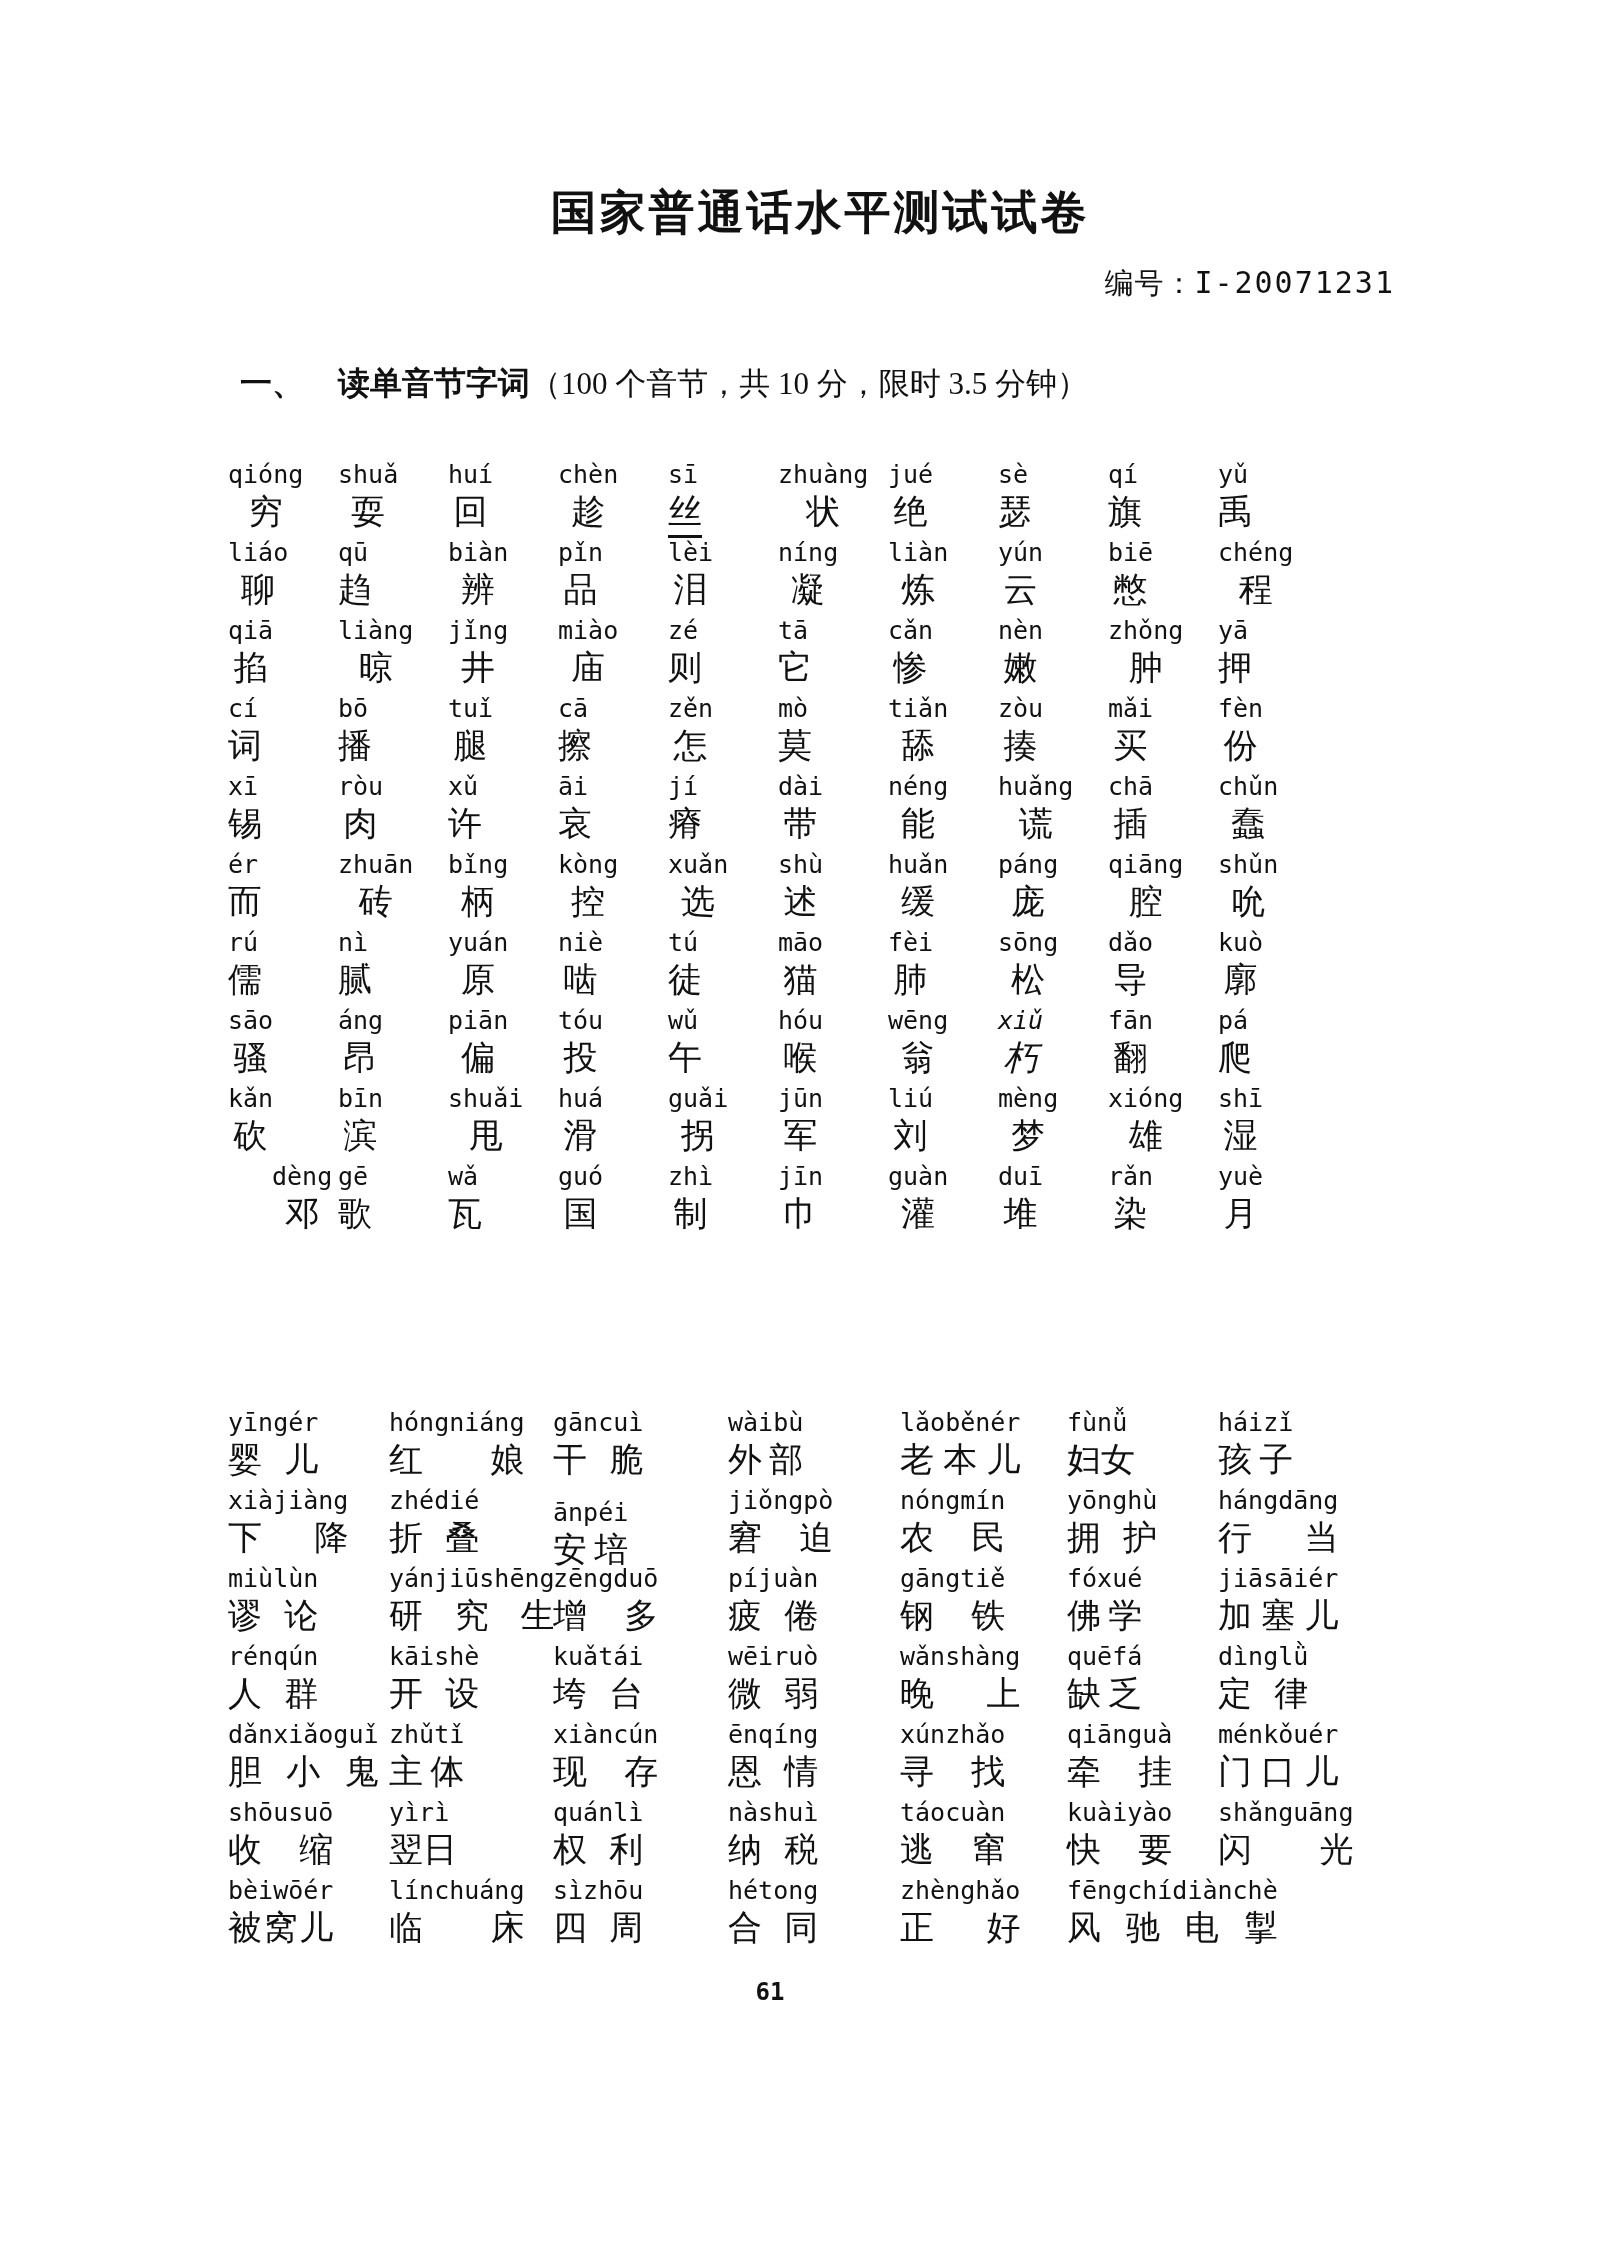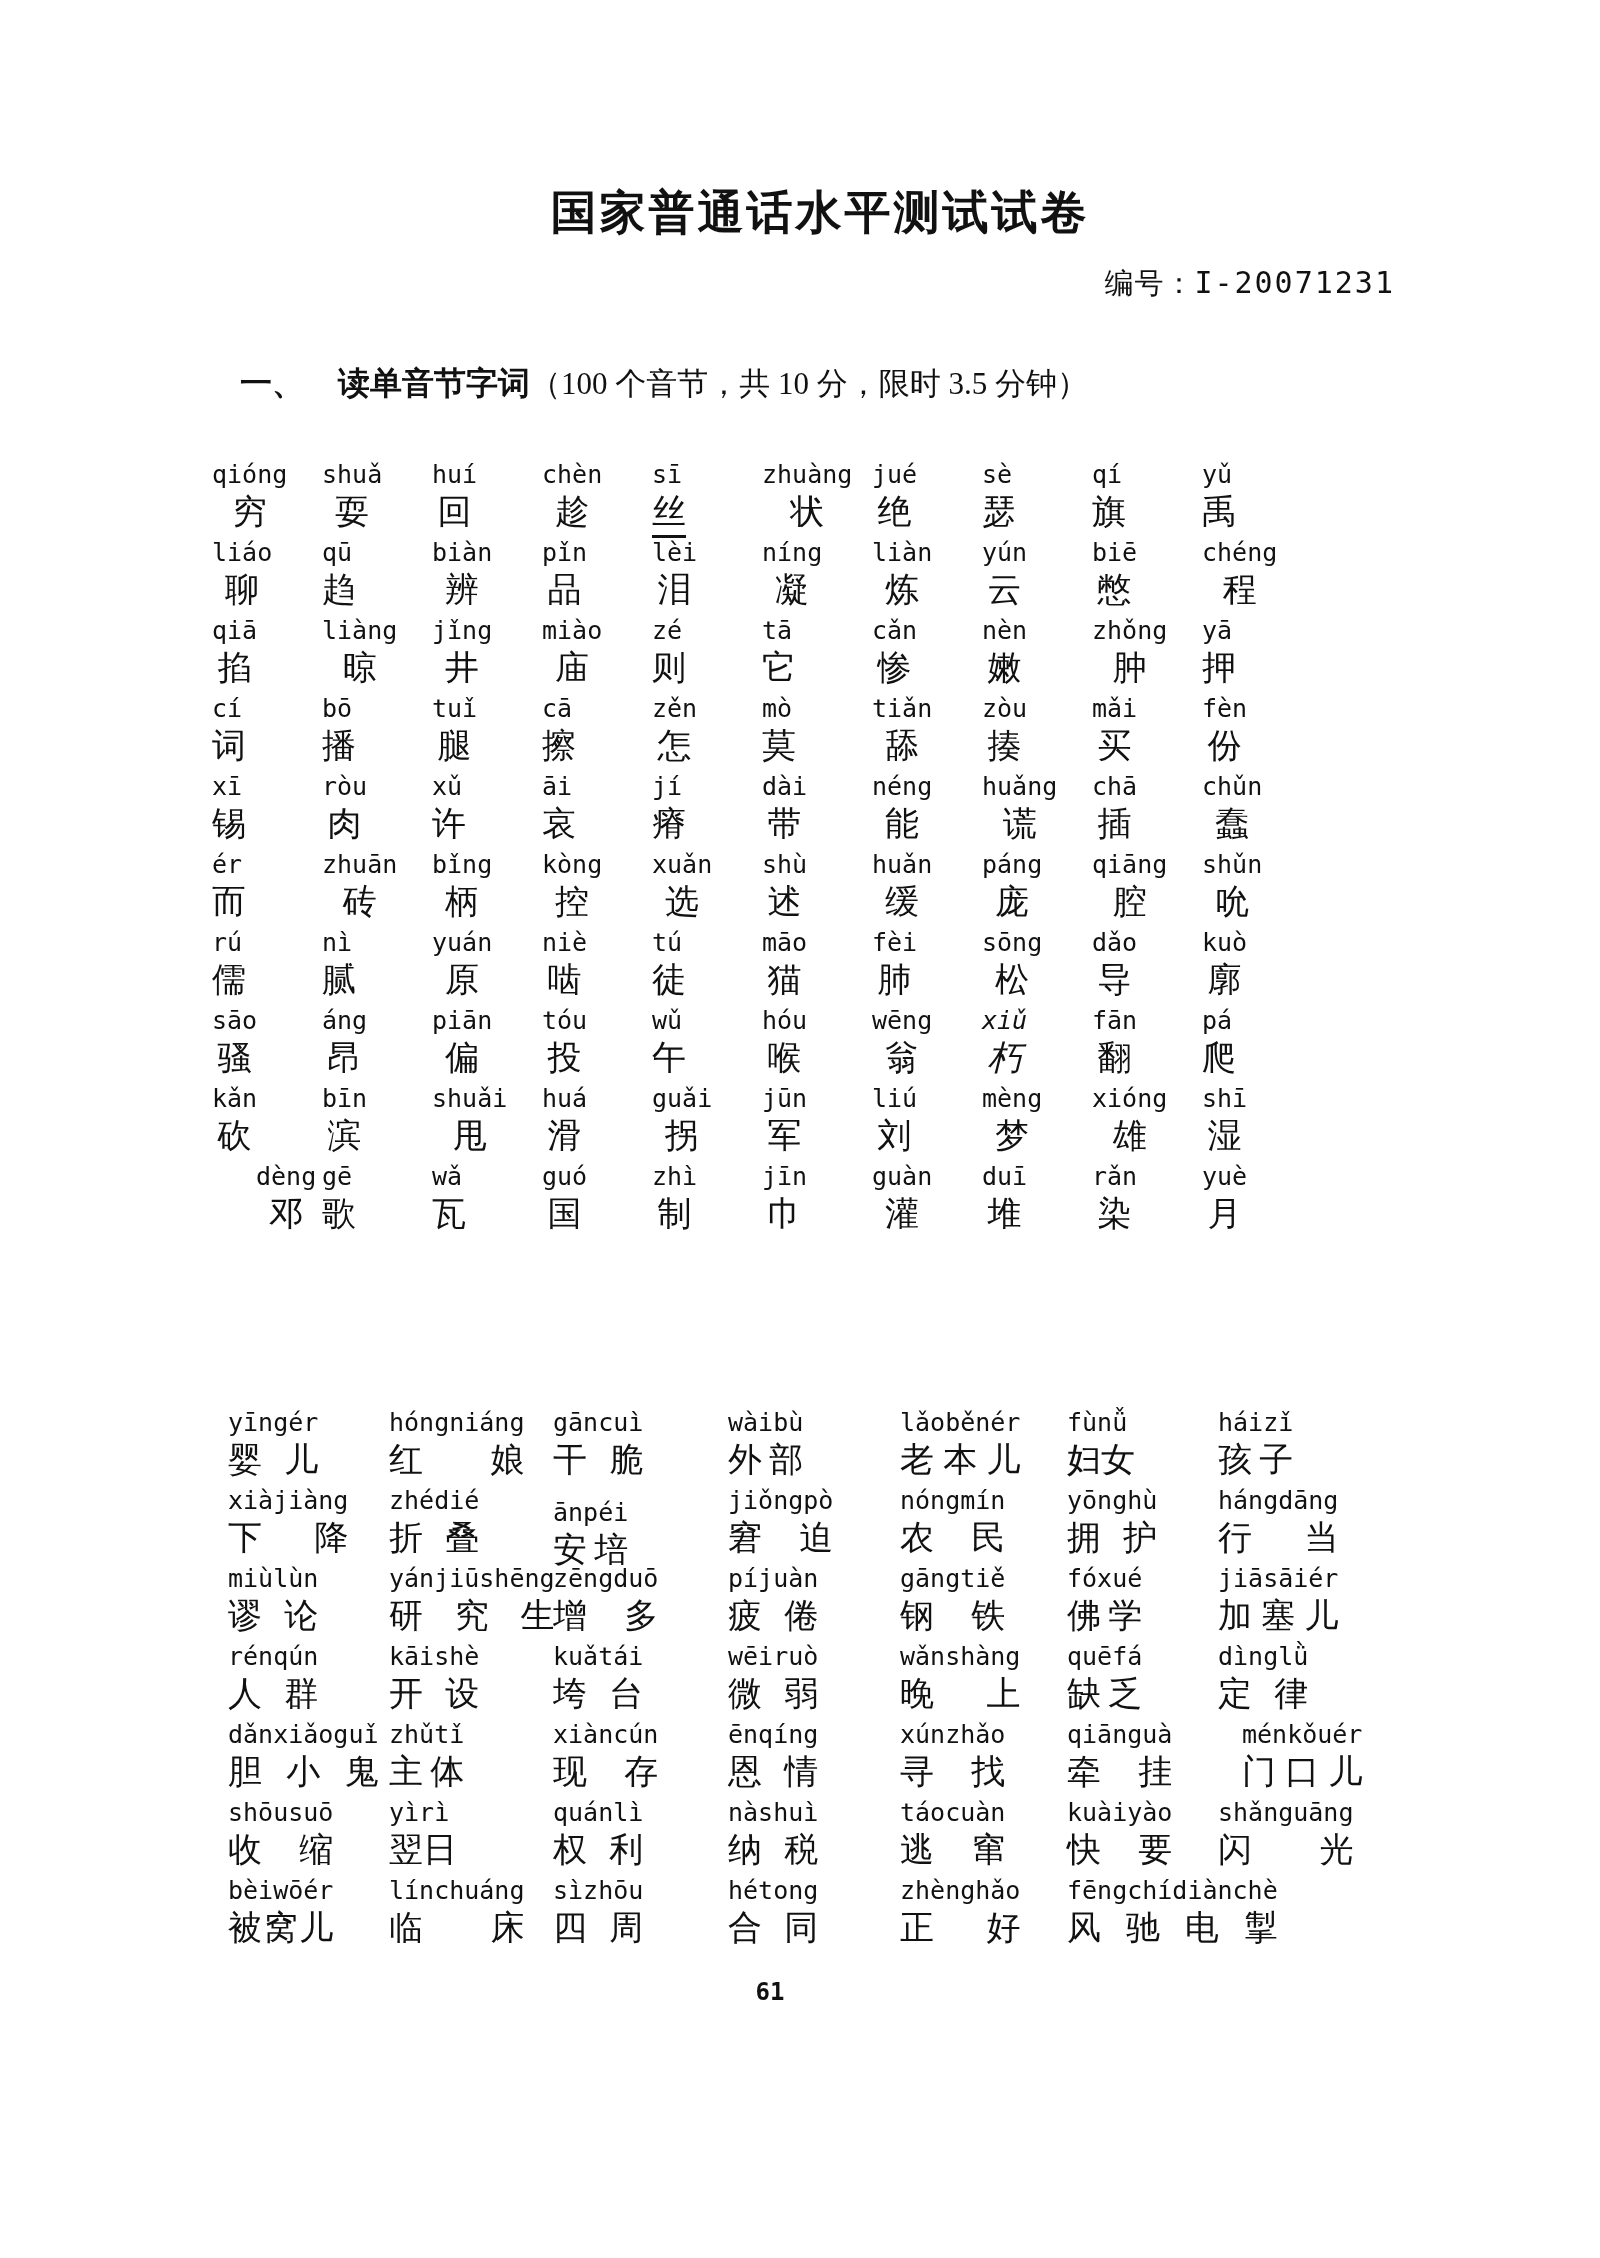--- a/index.html
+++ b/index.html
@@ -26,21 +26,21 @@
     position:absolute;left:240px;white-space:nowrap;
     font-size:32px;
   }
   .sec-heading .idx{font-family:"DejaVu Sans", sans-serif;font-weight:bold;margin-right:34px;}
   .sec-heading .nm{font-family:"DejaVu Sans", sans-serif;font-weight:bold;}
   .sec-heading .desc{font-family:"Liberation Serif", serif;font-weight:normal;font-size:31px;}
   #sec1-heading{top:362px;}
   #sec2-heading{top:1290px;}
   .grid{position:absolute;display:grid;}
   .grid1{
-    top:460px;left:212px;
+    top:460px;left:228px;
     grid-template-columns:repeat(10,110px);
     grid-auto-rows:78px;
   }
   .grid2{
     top:1408px;left:228px;
     grid-template-columns:161px 164px 175px 172px 167px 151px 170px;
     grid-auto-rows:78px;
   }
   .cell{overflow:visible;white-space:nowrap;}
   .inner{display:inline-block;vertical-align:top;}
@@ -513,21 +513,21 @@
             <span class="zc">情</span>
           </div></div></div>
       <div class="cell" style="grid-area: 5 / 5;"><div class="inner"><div class="py">xúnzhǎo</div><div class="zh zh-spread">
             <span class="zc">寻</span>
             <span class="zc">找</span>
           </div></div></div>
       <div class="cell" style="grid-area: 5 / 6;"><div class="inner"><div class="py">qiānguà</div><div class="zh zh-spread">
             <span class="zc">牵</span>
             <span class="zc">挂</span>
           </div></div></div>
-      <div class="cell" style="grid-area: 5 / 7; margin-left: 24px;"><div class="inner"><div class="py">ménkǒuér</div><div class="zh zh-spread">
+      <div class="cell" style="grid-area: 5 / 7;"><div class="inner"><div class="py">ménkǒuér</div><div class="zh zh-spread">
             <span class="zc">门</span>
             <span class="zc">口</span>
             <span class="zc">儿</span>
           </div></div></div>
       <div class="cell" style="grid-area: 6 / 1;"><div class="inner"><div class="py">shōusuō</div><div class="zh zh-spread">
             <span class="zc">收</span>
             <span class="zc">缩</span>
           </div></div></div>
       <div class="cell" style="grid-area: 6 / 2;"><div class="inner"><div class="py">yìrì</div><div class="zh zh-spread">
             <span class="zc">翌</span>

